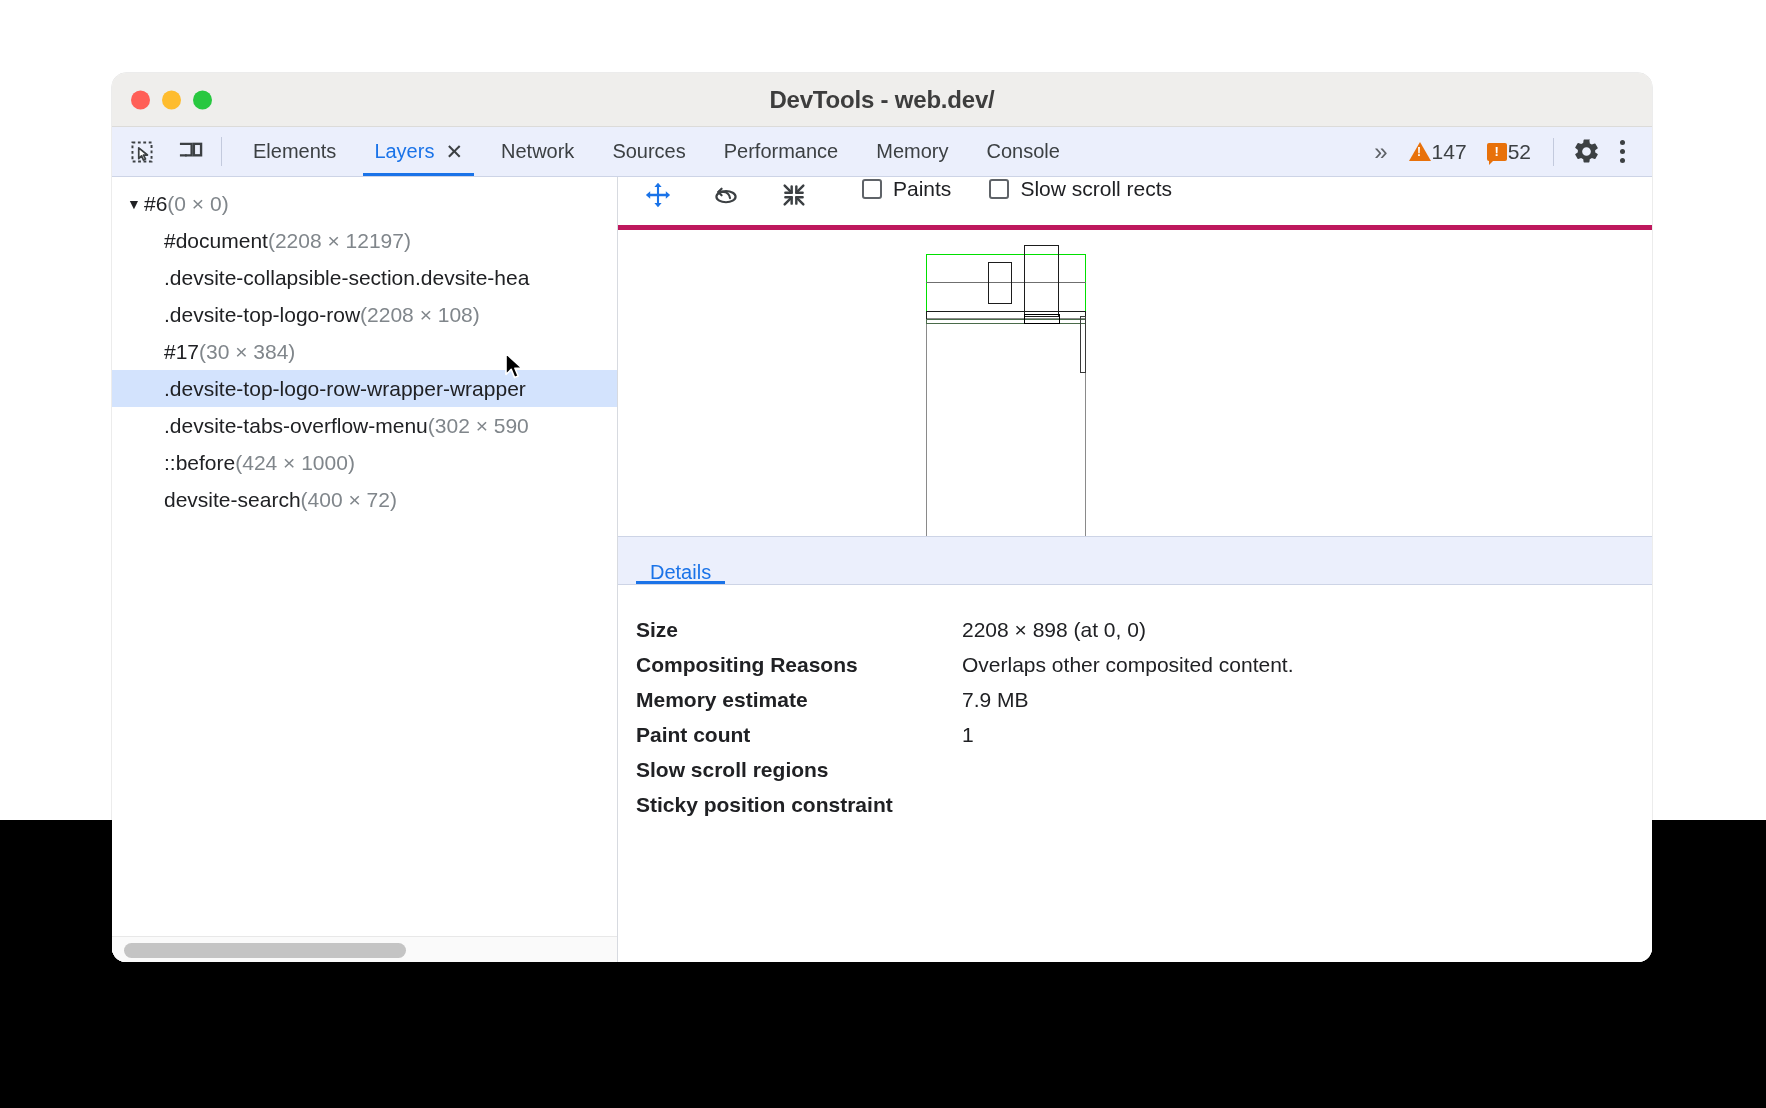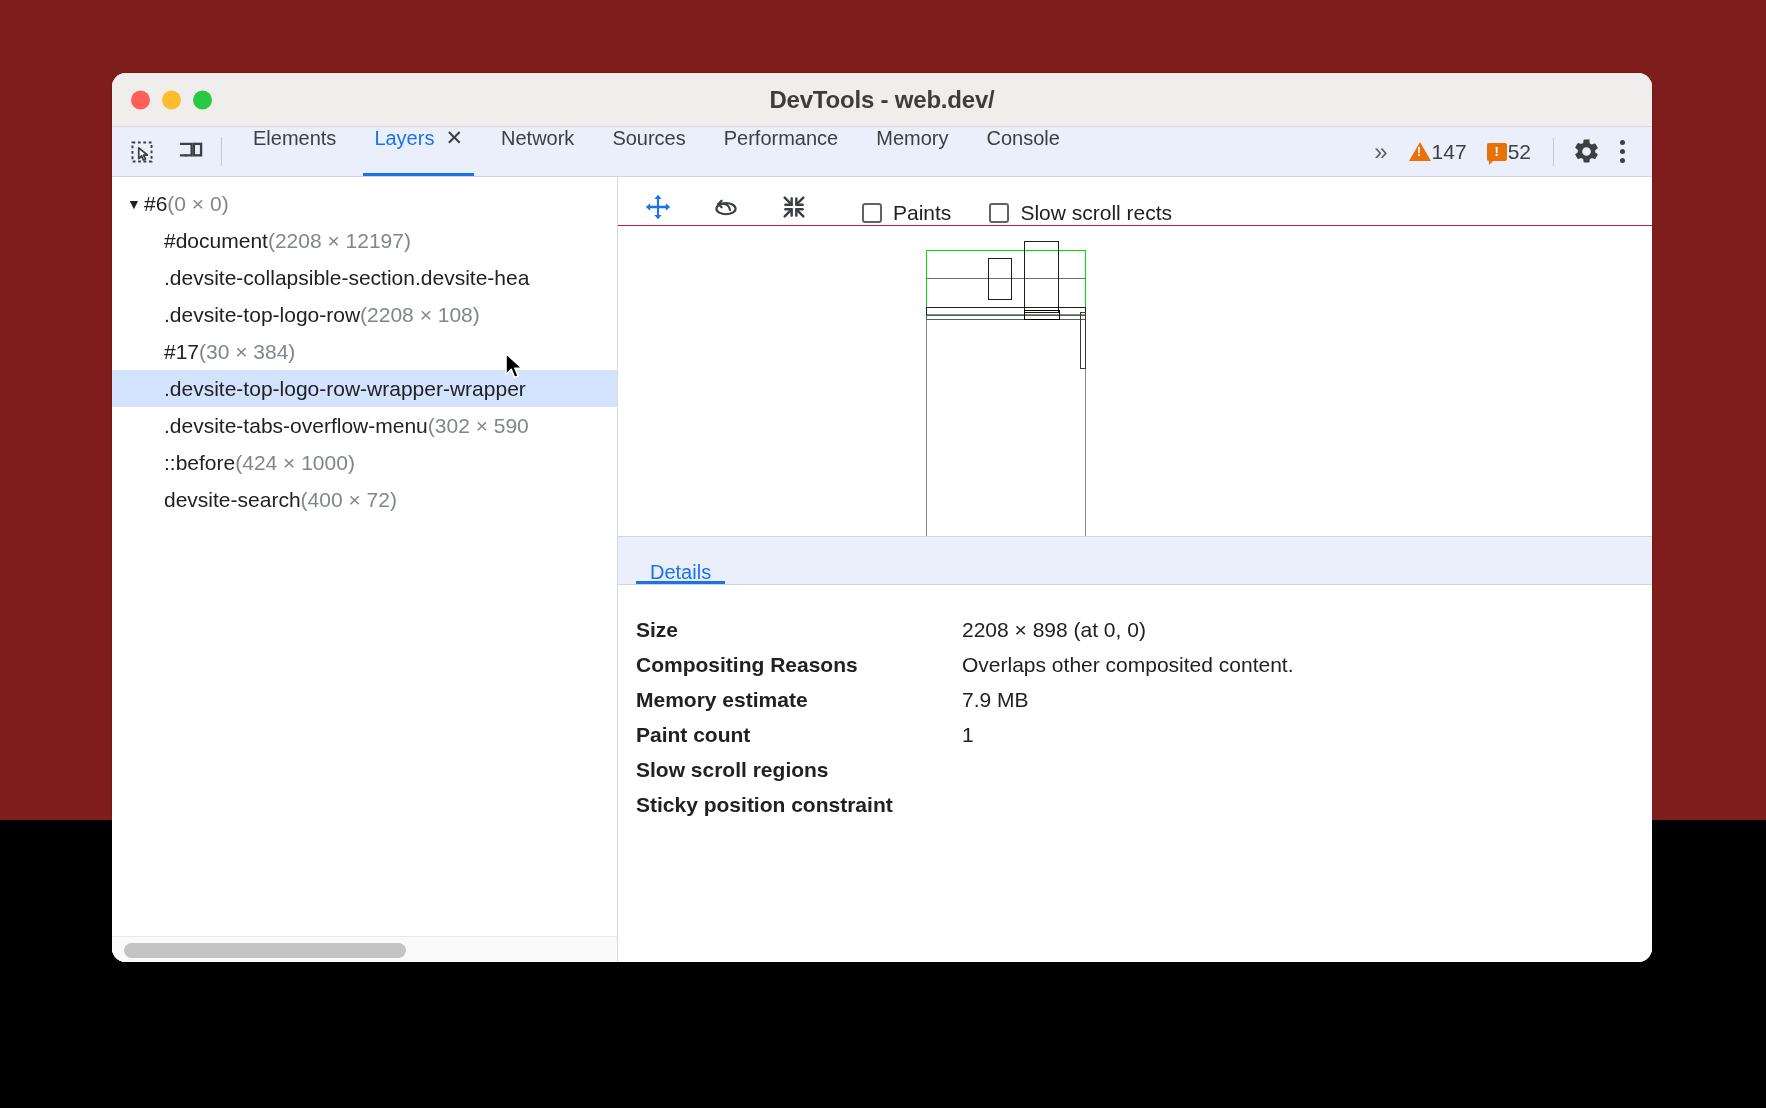--- a/index.html
+++ b/index.html
@@ -9,21 +9,21 @@
     width: 1766px;
     height: 1108px;
     overflow: hidden;
     font-family: "Liberation Sans", sans-serif;
   }
 
   #root {
     position: relative;
     width: 1766px;
     height: 820px;
-    background: #7f1d1d;
+    background: #ffffff;
   }
 
   
   .window {
     position: absolute;
     left: 112px;
     top: 73px;
     width: 1540px;
     height: 889px;
     background: #ffffff;
@@ -96,21 +96,21 @@
     margin: 10px 12px 10px 14px;
   }
 
   .tabs {
     display: flex;
     align-items: stretch;
   }
   .tab {
     position: relative;
     display: flex;
-    align-items: flex-start;
+    align-items: center;
     padding: 0 19px;
     font-size: 20px;
     color: #3c4043;
     white-space: nowrap;
   }
   .tab.active { color: #1a73e8; }
   .tab.active::after {
     content: "";
     position: absolute;
     left: 8px;
@@ -279,23 +279,23 @@
   .right-pane {
     flex: 1;
     display: flex;
     flex-direction: column;
     min-width: 0;
   }
 
   .layers-toolbar {
     height: 48px;
     background: #ffffff;
-    border-bottom: 1px solid #be185d;
-    display: flex;
-    align-items: flex-end;
+    border-bottom: 5px solid #be185d;
+    display: flex;
+    align-items: flex-start;
     padding-left: 18px;
     gap: 16px;
   }
   .lt-btn {
     width: 44px;
     height: 36px;
     display: flex;
     align-items: center;
     justify-content: center;
     margin-right: 8px;

